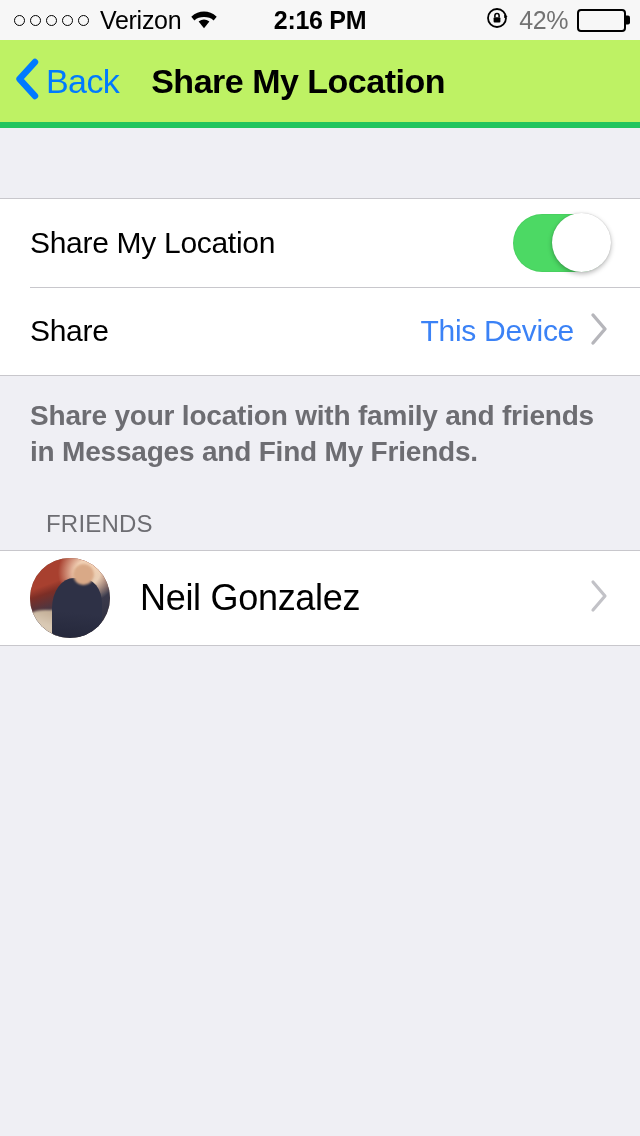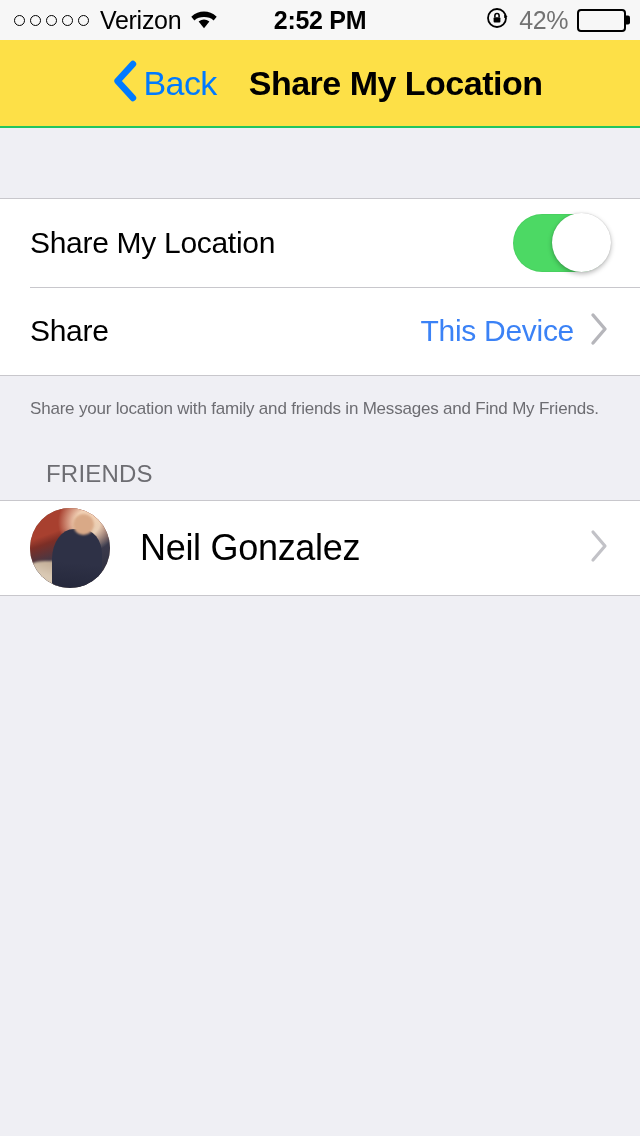--- a/index.html
+++ b/index.html
@@ -95,27 +95,26 @@
   }
   .battery-fill {
     height: 100%;
     background: #000;
     border-radius: 1px;
   }
 
   
   .nav-bar {
     height: 88px;
-    background: #fde047;
-    border-bottom: 2px solid #22c55e;
-    display: flex;
-    align-items: center;
-    position: relative;
-    box-sizing: border-box;
-    justify-content: center;
+    background: #bef264;
+    border-bottom: 6px solid #22c55e;
+    display: flex;
+    align-items: center;
+    position: relative;
+    box-sizing: border-box;
   }
   .back-button {
     display: flex;
     align-items: center;
     gap: 6px;
     padding-left: 14px;
     cursor: pointer;
   }
   .back-chevron { display: block; }
   .back-label {
@@ -195,25 +194,26 @@
     width: 59px;
     height: 59px;
     border-radius: 50%;
     background: #FFFFFF;
     box-shadow: 0 2px 5px rgba(0,0,0,0.28), 0 0 1px rgba(0,0,0,0.25);
   }
 
   
   .section-footer {
     padding: 22px 30px 0 30px;
-    font-size: 17px;
+    font-size: 28px;
     line-height: 1.28;
     color: #6D6D72;
     letter-spacing: -0.2px;
     background: #EFEFF4;
+    font-weight: bold;
   }
   .section-header {
     padding: 40px 30px 12px 46px;
     font-size: 24px;
     color: #6D6D72;
     letter-spacing: 0.2px;
     background: #EFEFF4;
   }
 
   
@@ -300,21 +300,21 @@
       </div>
       <span class="carrier">Verizon</span>
       <span class="wifi-icon">
         <svg width="28" height="21" viewBox="0 0 28 21">
           <path d="M14 20.2 L8.6 13.6 Q14 9.6 19.4 13.6 Z" fill="#000"></path>
           <path d="M14 9.1 Q8.2 9.1 4.4 12.4 L1.3 8.7 Q7.2 3.6 14 3.6 Q20.8 3.6 26.7 8.7 L23.6 12.4 Q19.8 9.1 14 9.1 Z" fill="#000"></path>
         </svg>
       </span>
     </div>
 
-    <div class="status-time">2:52 PM</div>
+    <div class="status-time">2:16 PM</div>
 
     <div class="status-right">
       <span>
         <svg width="24" height="24" viewBox="0 0 24 24">
           <circle cx="11" cy="12" r="9" fill="none" stroke="#000" stroke-width="1.8"></circle>
           <rect x="7.6" y="11.2" width="6.8" height="5.4" rx="1" fill="#000"></rect>
           <path d="M8.9 11.2 v-1.6 a2.1 2.1 0 0 1 4.2 0 v1.6" fill="none" stroke="#000" stroke-width="1.6"></path>
           <path d="M18.2 8.4 l3.4 1.9 -3.4 1.9 z" fill="#000"></path>
         </svg>
       </span>

